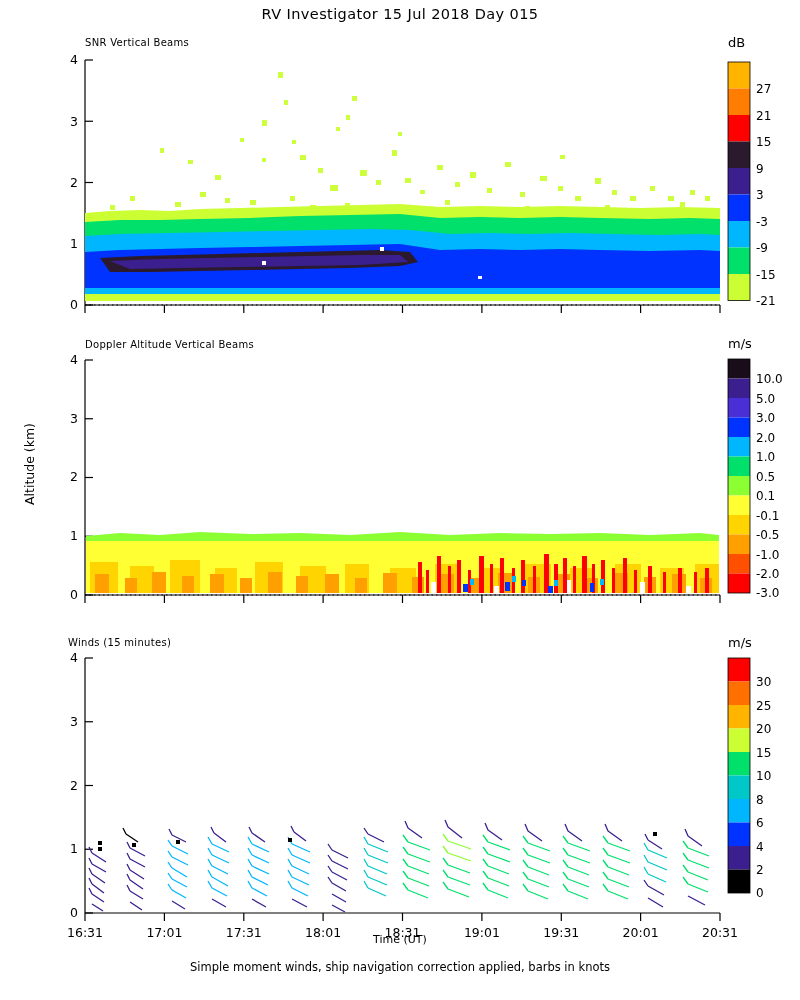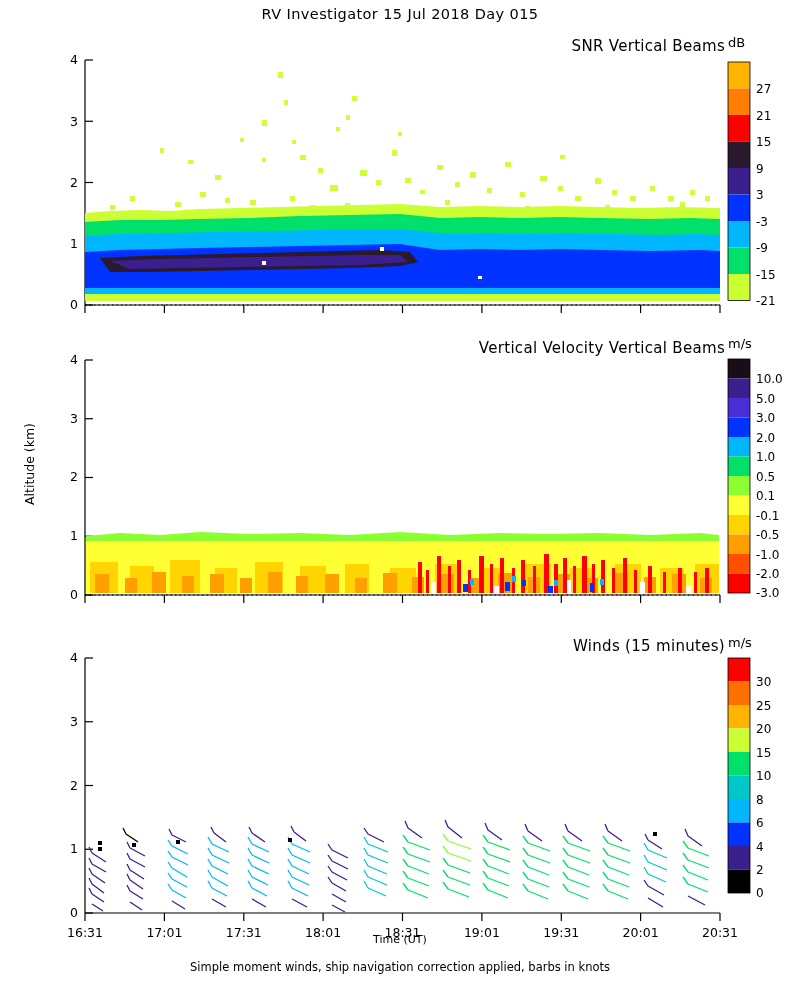--- a/index.html
+++ b/index.html
@@ -10,21 +10,21 @@
     color:#000;
     position:relative;
     overflow:hidden;
   }
   .abs{position:absolute;}
   .title-main{
     left:0;top:6px;width:800px;text-align:center;
     font-size:14.5px;letter-spacing:0.4px;
   }
   .panel-title{
-    text-align:right;font-size:15px;letter-spacing:0.3px;
+    text-align:left;font-size:10px;letter-spacing:0.3px;
   }
   .axis-name{font-size:11px;}
   .footer{
     left:0;top:960px;width:800px;text-align:center;font-size:11.5px;
   }
   .ylabel-rot{
     transform:rotate(-90deg);
     transform-origin:0 0;
     font-size:12.5px;
     white-space:nowrap;
@@ -193,21 +193,21 @@
     <text x="36" y="116">15</text>
     <text x="36" y="142.5">9</text>
     <text x="36" y="169">3</text>
     <text x="36" y="195.5">-3</text>
     <text x="36" y="222">-9</text>
     <text x="36" y="248.5">-15</text>
     <text x="36" y="275">-21</text>
   </g>
 </svg>
 
-<div class="abs panel-title" style="left:85px;top:339px;width:640px;">Vertical Velocity Vertical Beams</div>
+<div class="abs panel-title" style="left:85px;top:339px;width:640px;">Doppler Altitude Vertical Beams</div>
 
 <svg class="abs" style="left:0;top:330px;" width="800" height="290">
   <defs>
     <clipPath id="clip2">
         <rect x="85" y="30" width="635" height="235"></rect>
       </clipPath>
   </defs>
   <g stroke="#000" stroke-width="1.2" fill="none">
     <line x1="85" y1="265" x2="720" y2="265"></line>
     <line x1="85" y1="30" x2="85" y2="265"></line>
@@ -368,21 +368,21 @@
     <text x="36" y="147.5">0.5</text>
     <text x="36" y="167">0.1</text>
     <text x="36" y="186.5">-0.1</text>
     <text x="36" y="206">-0.5</text>
     <text x="36" y="225.5">-1.0</text>
     <text x="36" y="245">-2.0</text>
     <text x="36" y="264">-3.0</text>
   </g>
 </svg>
 
-<div class="abs panel-title" style="left:85px;top:637px;width:640px;">Winds (15 minutes)</div>
+<div class="abs panel-title" style="left:68px;top:637px;width:640px;">Winds (15 minutes)</div>
 
 <svg class="abs" style="left:0;top:628px;" width="800" height="320">
   <defs>
     <clipPath id="clip3">
         <rect x="85" y="30" width="635" height="255"></rect>
       </clipPath>
   </defs>
   <g stroke="#000" stroke-width="1.2" fill="none">
     <line x1="85" y1="285" x2="720" y2="285"></line>
     <line x1="85" y1="30" x2="85" y2="285"></line>

